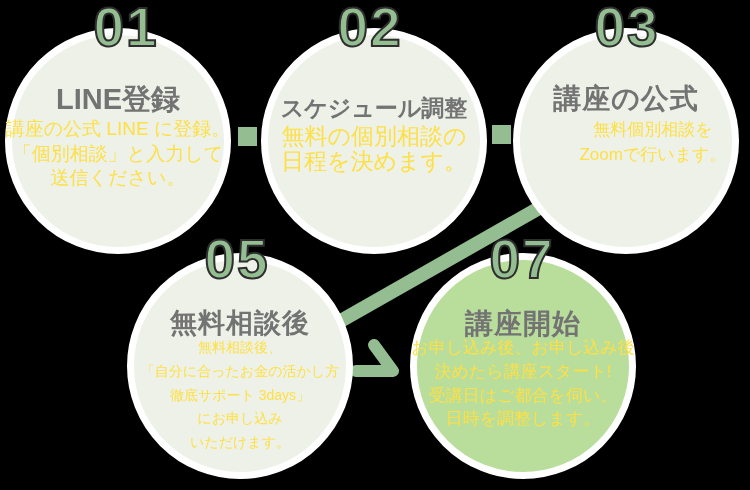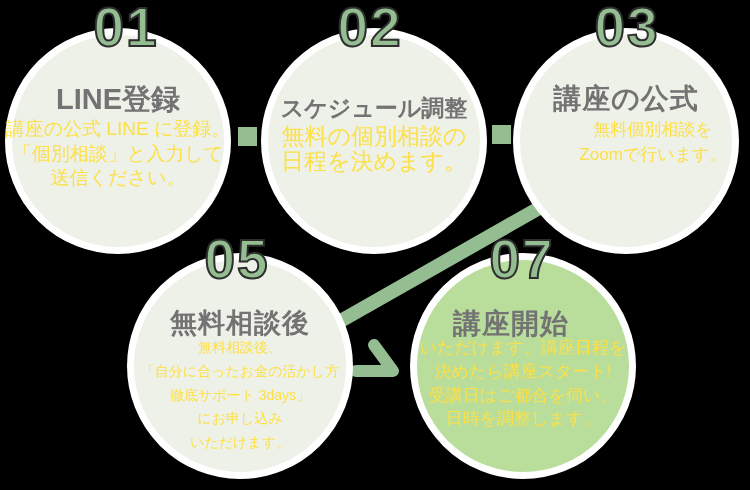--- a/index.html
+++ b/index.html
@@ -59,21 +59,21 @@
   #num-1{left:46px; top:0px;}
   #num-2{left:290px;top:0px;}
   #num-3{left:547px;top:0px;}
   #num-4{left:157px;top:232px;}
   #num-5{left:442px;top:232px;}
   
   #title-1{left:3px;  top:80px; width:230px;font-size:29px;}
   #title-2{left:259px;top:93px; width:230px;font-size:23px;}
   #title-3{left:511px;top:80px; width:230px;font-size:28px;letter-spacing:1px;}
   #title-4{left:125px;top:305px;width:230px;font-size:27px;letter-spacing:1px;}
-  #title-5{left:396px;top:305px;width:230px;font-size:28px;letter-spacing:1px;}
+  #title-5{left:408px;top:305px;width:230px;font-size:28px;letter-spacing:1px;}
   
   #body-1{left:3px;  top:117px;width:230px;font-size:19px;line-height:24.5px;}
   #body-2{left:259px;top:124px;width:230px;font-size:23px;line-height:24.5px;}
   #body-3{left:538px;top:118px;width:230px;font-size:17px;line-height:24.5px;}
   #body-4{left:122px;top:336px;width:236px;font-size:14px;line-height:23.8px;}
   #body-5{left:405px;top:336px;width:236px;font-size:17px;line-height:23.8px;}
 </style>
 </head>
 <body>
 
@@ -110,18 +110,18 @@
   <div id="title-4" class="title">無料相談後</div>
   <div id="body-4" class="body">無料相談後、
 「自分に合ったお金の活かし方
 徹底サポート 3days」
 にお申し込み
 いただけます。</div>
 
   <div id="circle-5" class="circle green"></div>
   <div id="num-5" class="num">07</div>
   <div id="title-5" class="title">講座開始</div>
-  <div id="body-5" class="body">いただけます、講座日程を
+  <div id="body-5" class="body">お申し込み後、お申し込み後
 決めたら講座スタート!
 受講日はご都合を伺い、
 日時を調整します。</div>
 
 </div>
 
 </body></html>

